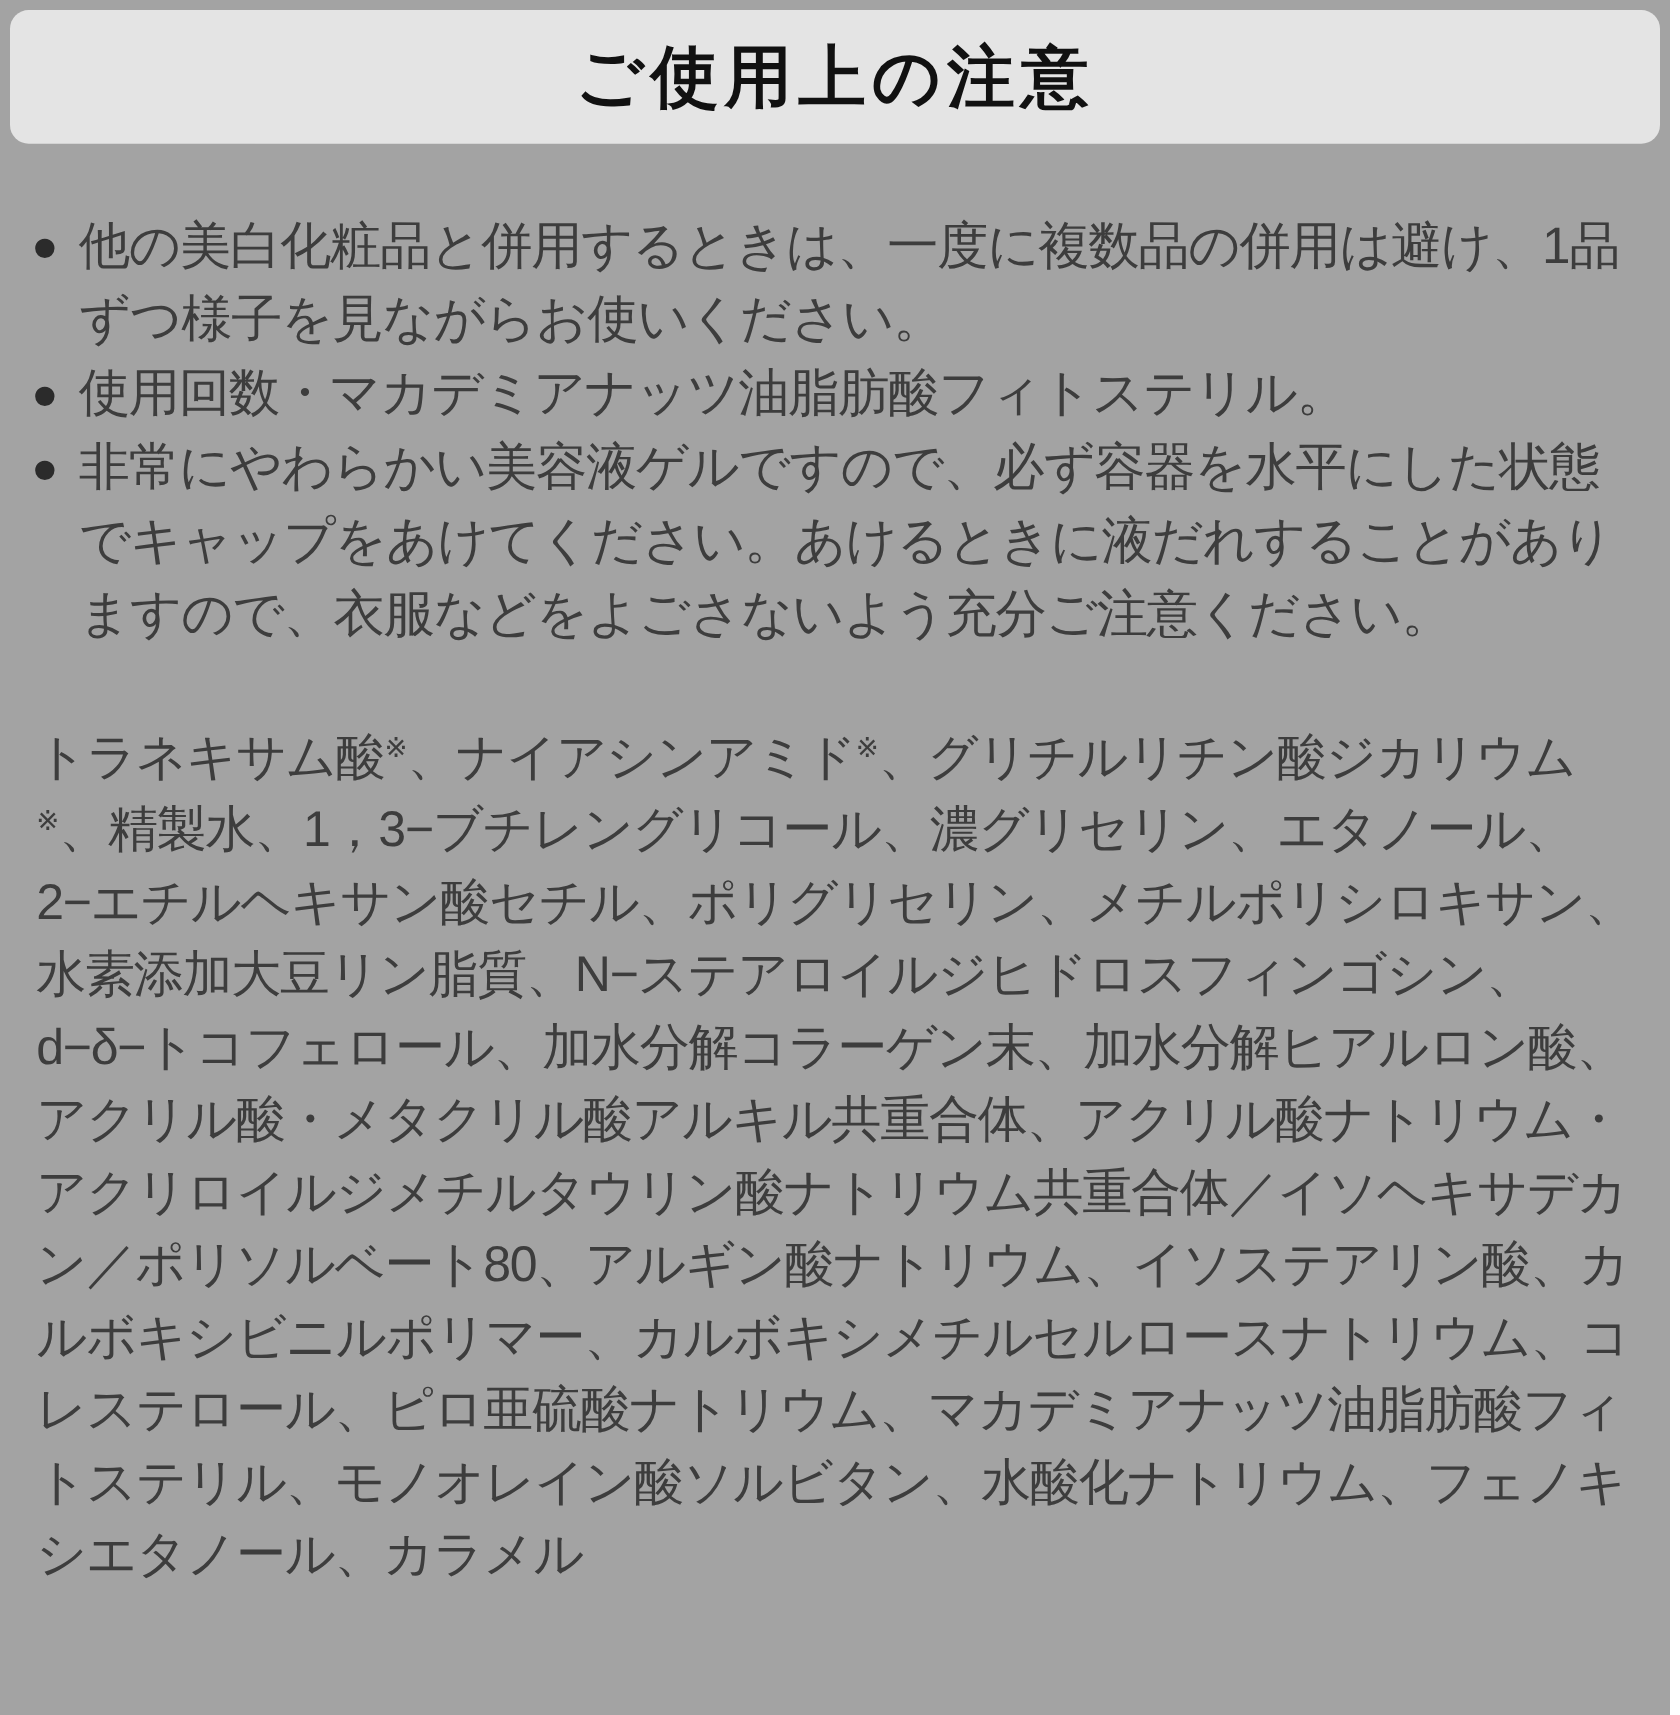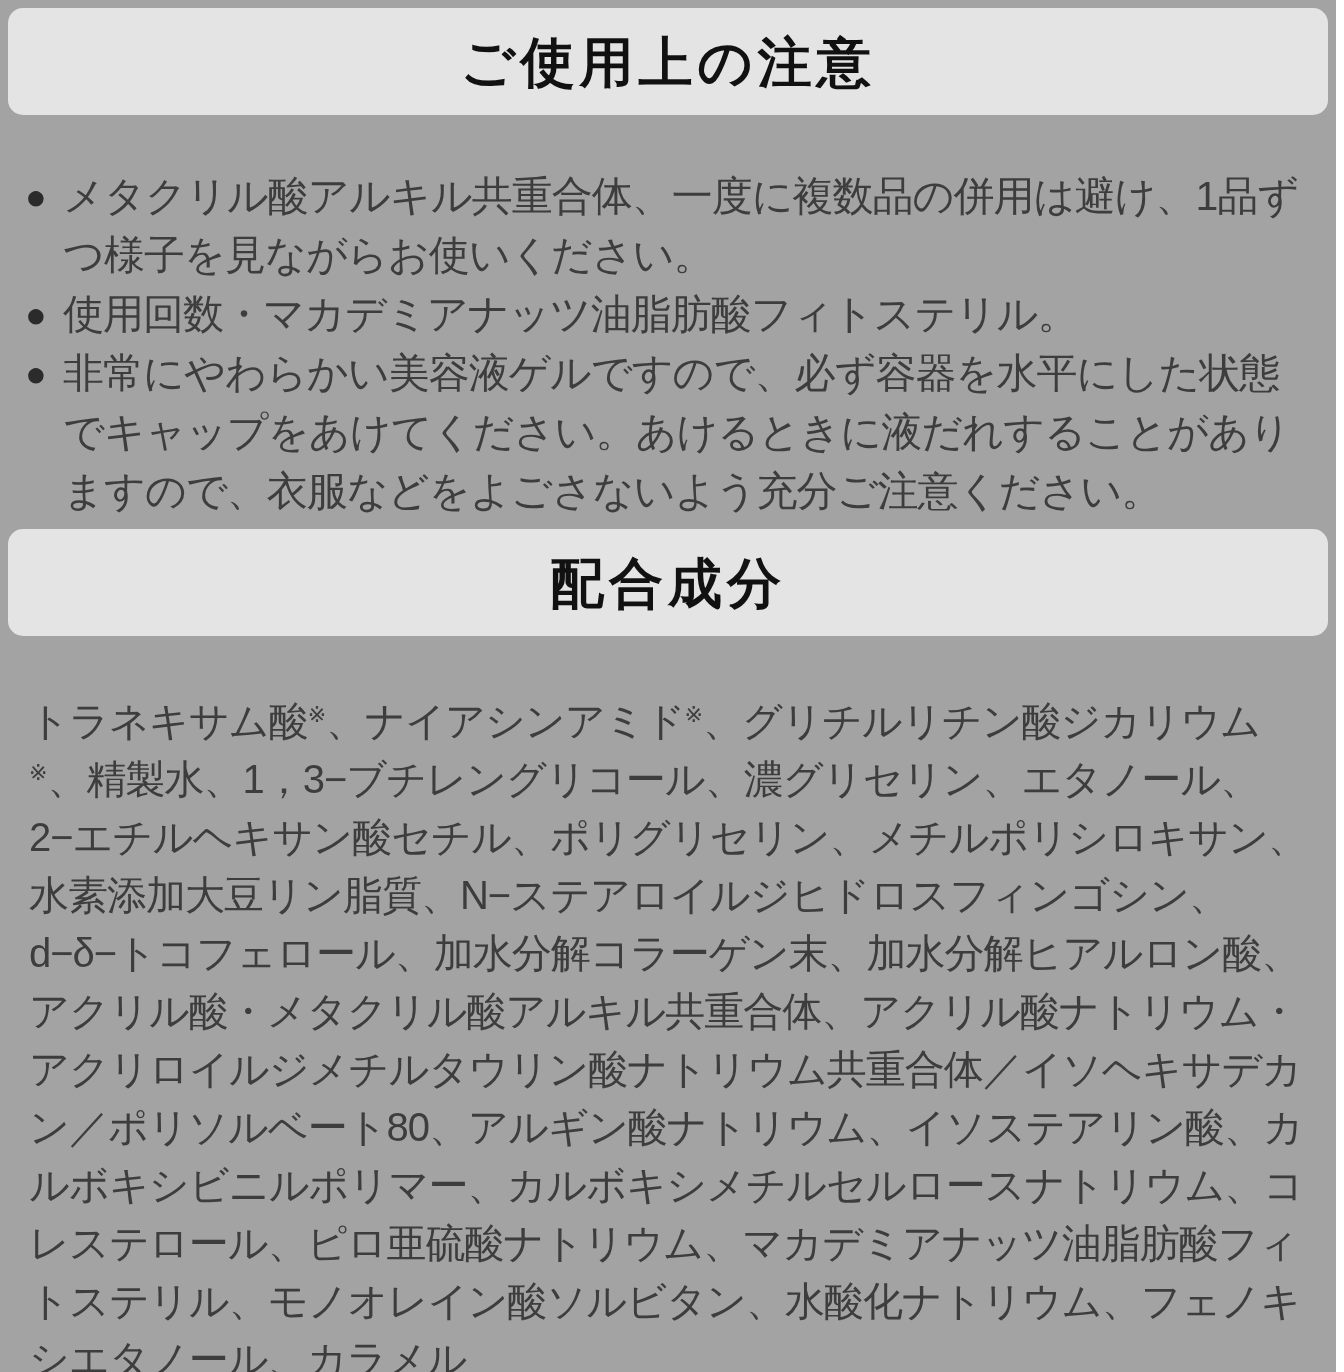--- a/index.html
+++ b/index.html
@@ -70,27 +70,24 @@
 </head>
 <body>
 
 <div class="sheet">
 
   <section>
     <header class="section-bar">
       <h1 class="section-title">ご使用上の注意</h1>
     </header>
     <ul class="precautions-list" id="precautions-list">
-        <li class="precaution-item"><span class="bullet">●</span><span>メタクリル酸アルキル共重合体、一度に複数品の併用は避け、1品ずつ様子を見ながらお使いください。</span></li>
+        <li class="precaution-item"><span class="bullet">●</span><span>他の美白化粧品と併用するときは、一度に複数品の併用は避け、1品ずつ様子を見ながらお使いください。</span></li>
         <li class="precaution-item"><span class="bullet">●</span><span>使用回数・マカデミアナッツ油脂肪酸フィトステリル。</span></li>
         <li class="precaution-item"><span class="bullet">●</span><span>非常にやわらかい美容液ゲルですので、必ず容器を水平にした状態でキャップをあけてください。あけるときに液だれすることがありますので、衣服などをよごさないよう充分ご注意ください。</span></li>
       </ul>
   </section>
 
   <section>
-    <header class="section-bar">
-      <h1 class="section-title">配合成分</h1>
-    </header>
     <p class="ingredients-text" id="ingredients-text"><span>トラネキサム酸</span><sup class="marker">※</sup>、<span>ナイアシンアミド</span><sup class="marker">※</sup>、<span>グリチルリチン酸ジカリウム</span><sup class="marker">※</sup>、<span>精製水</span>、<span>1，3−ブチレングリコール</span>、<span>濃グリセリン</span>、<span>エタノール</span>、<span>2−エチルヘキサン酸セチル</span>、<span>ポリグリセリン</span>、<span>メチルポリシロキサン</span>、<span>水素添加大豆リン脂質</span>、<span>N−ステアロイルジヒドロスフィンゴシン</span>、<span>d−δ−トコフェロール</span>、<span>加水分解コラーゲン末</span>、<span>加水分解ヒアルロン酸</span>、<span>アクリル酸・メタクリル酸アルキル共重合体</span>、<span>アクリル酸ナトリウム・アクリロイルジメチルタウリン酸ナトリウム共重合体／イソヘキサデカン／ポリソルベート80</span>、<span>アルギン酸ナトリウム</span>、<span>イソステアリン酸</span>、<span>カルボキシビニルポリマー</span>、<span>カルボキシメチルセルロースナトリウム</span>、<span>コレステロール</span>、<span>ピロ亜硫酸ナトリウム</span>、<span>マカデミアナッツ油脂肪酸フィトステリル</span>、<span>モノオレイン酸ソルビタン</span>、<span>水酸化ナトリウム</span>、<span>フェノキシエタノール</span>、<span>カラメル</span></p>
 
   </section>
 
 </div>
 
 </body></html>

